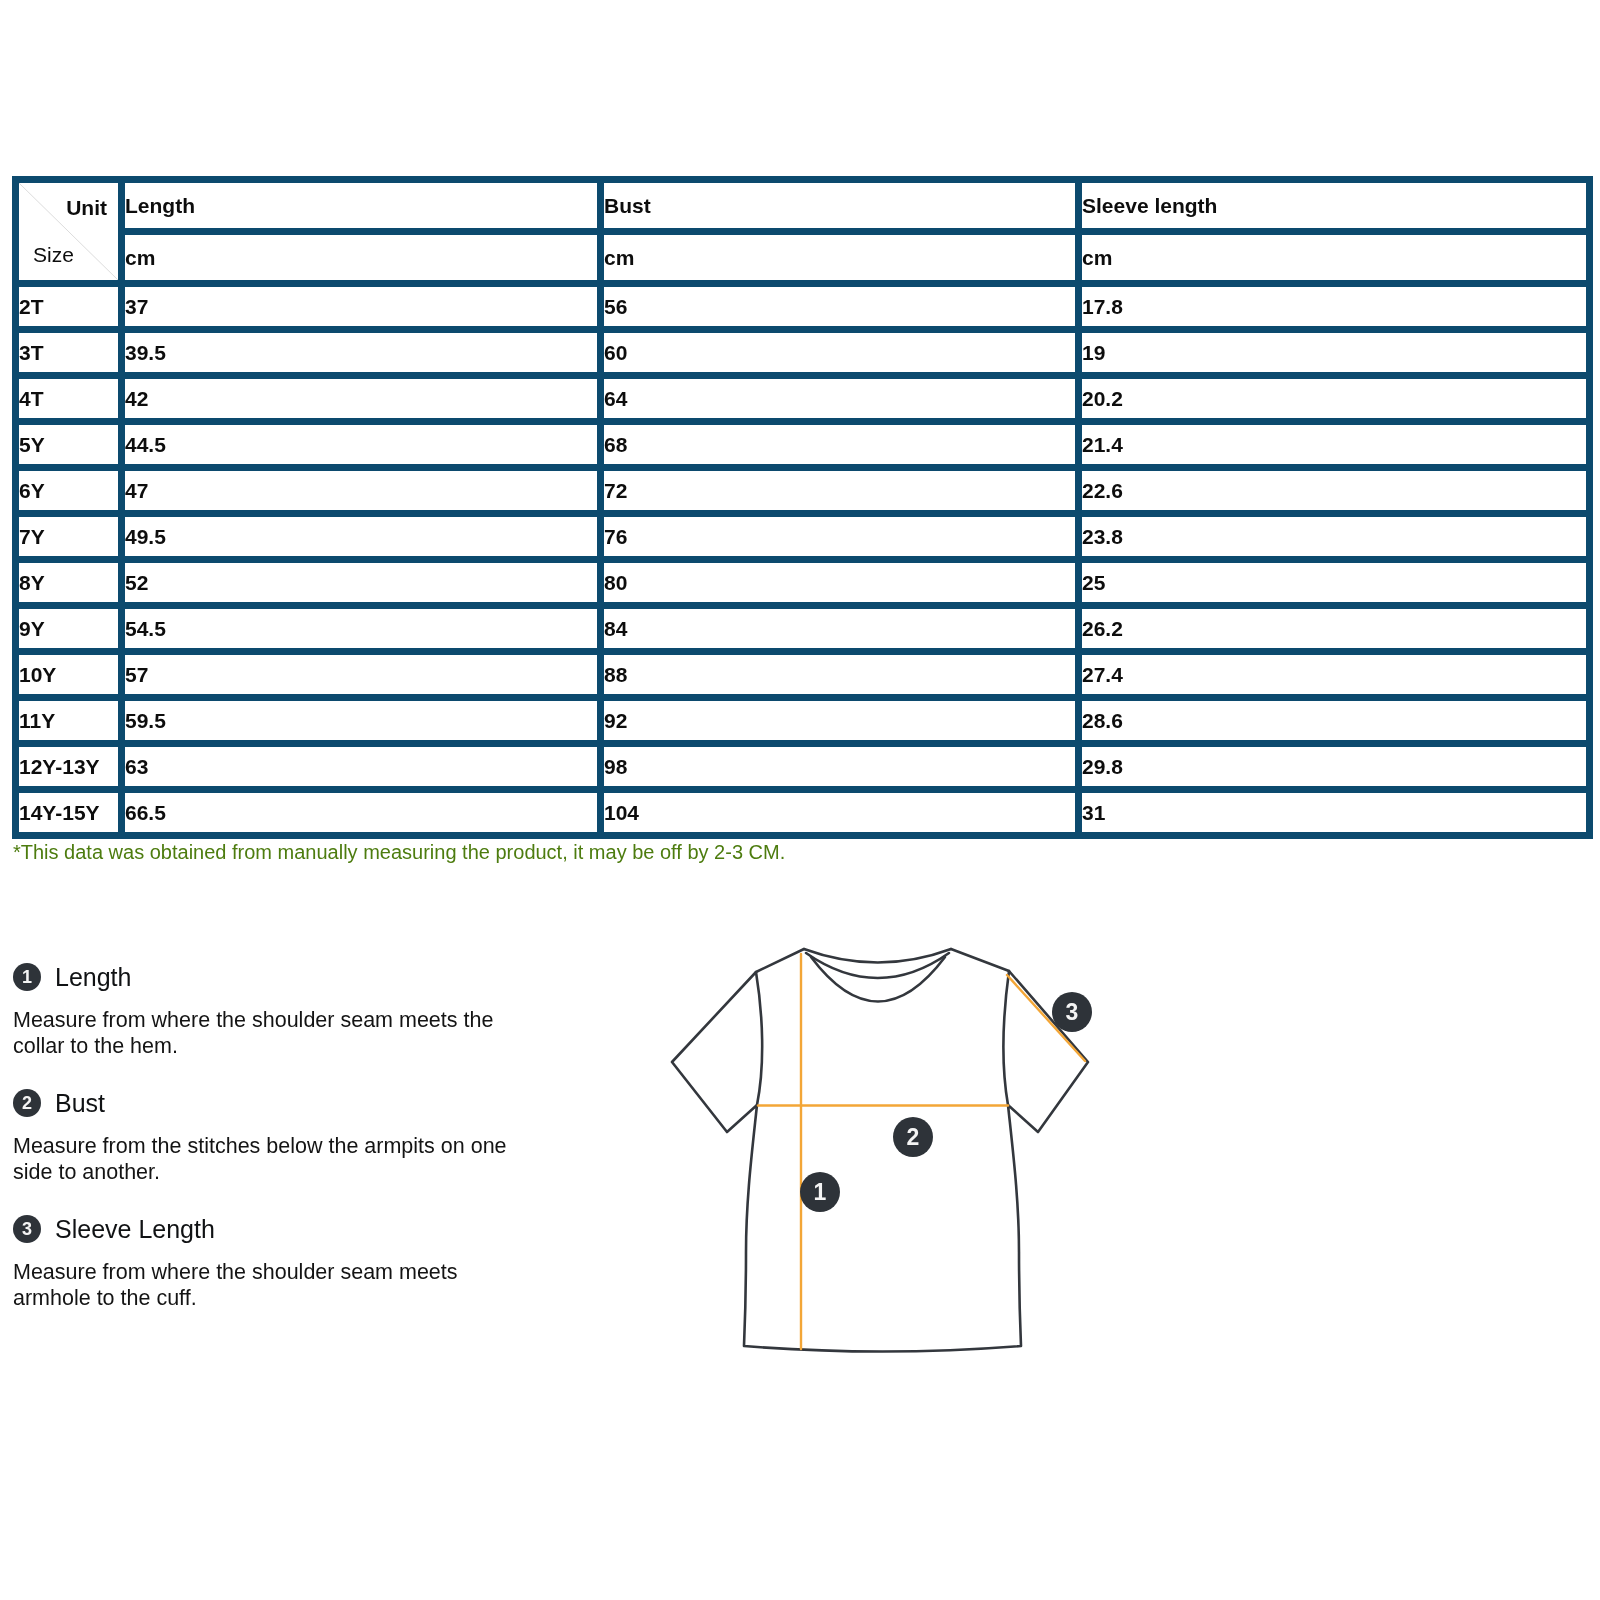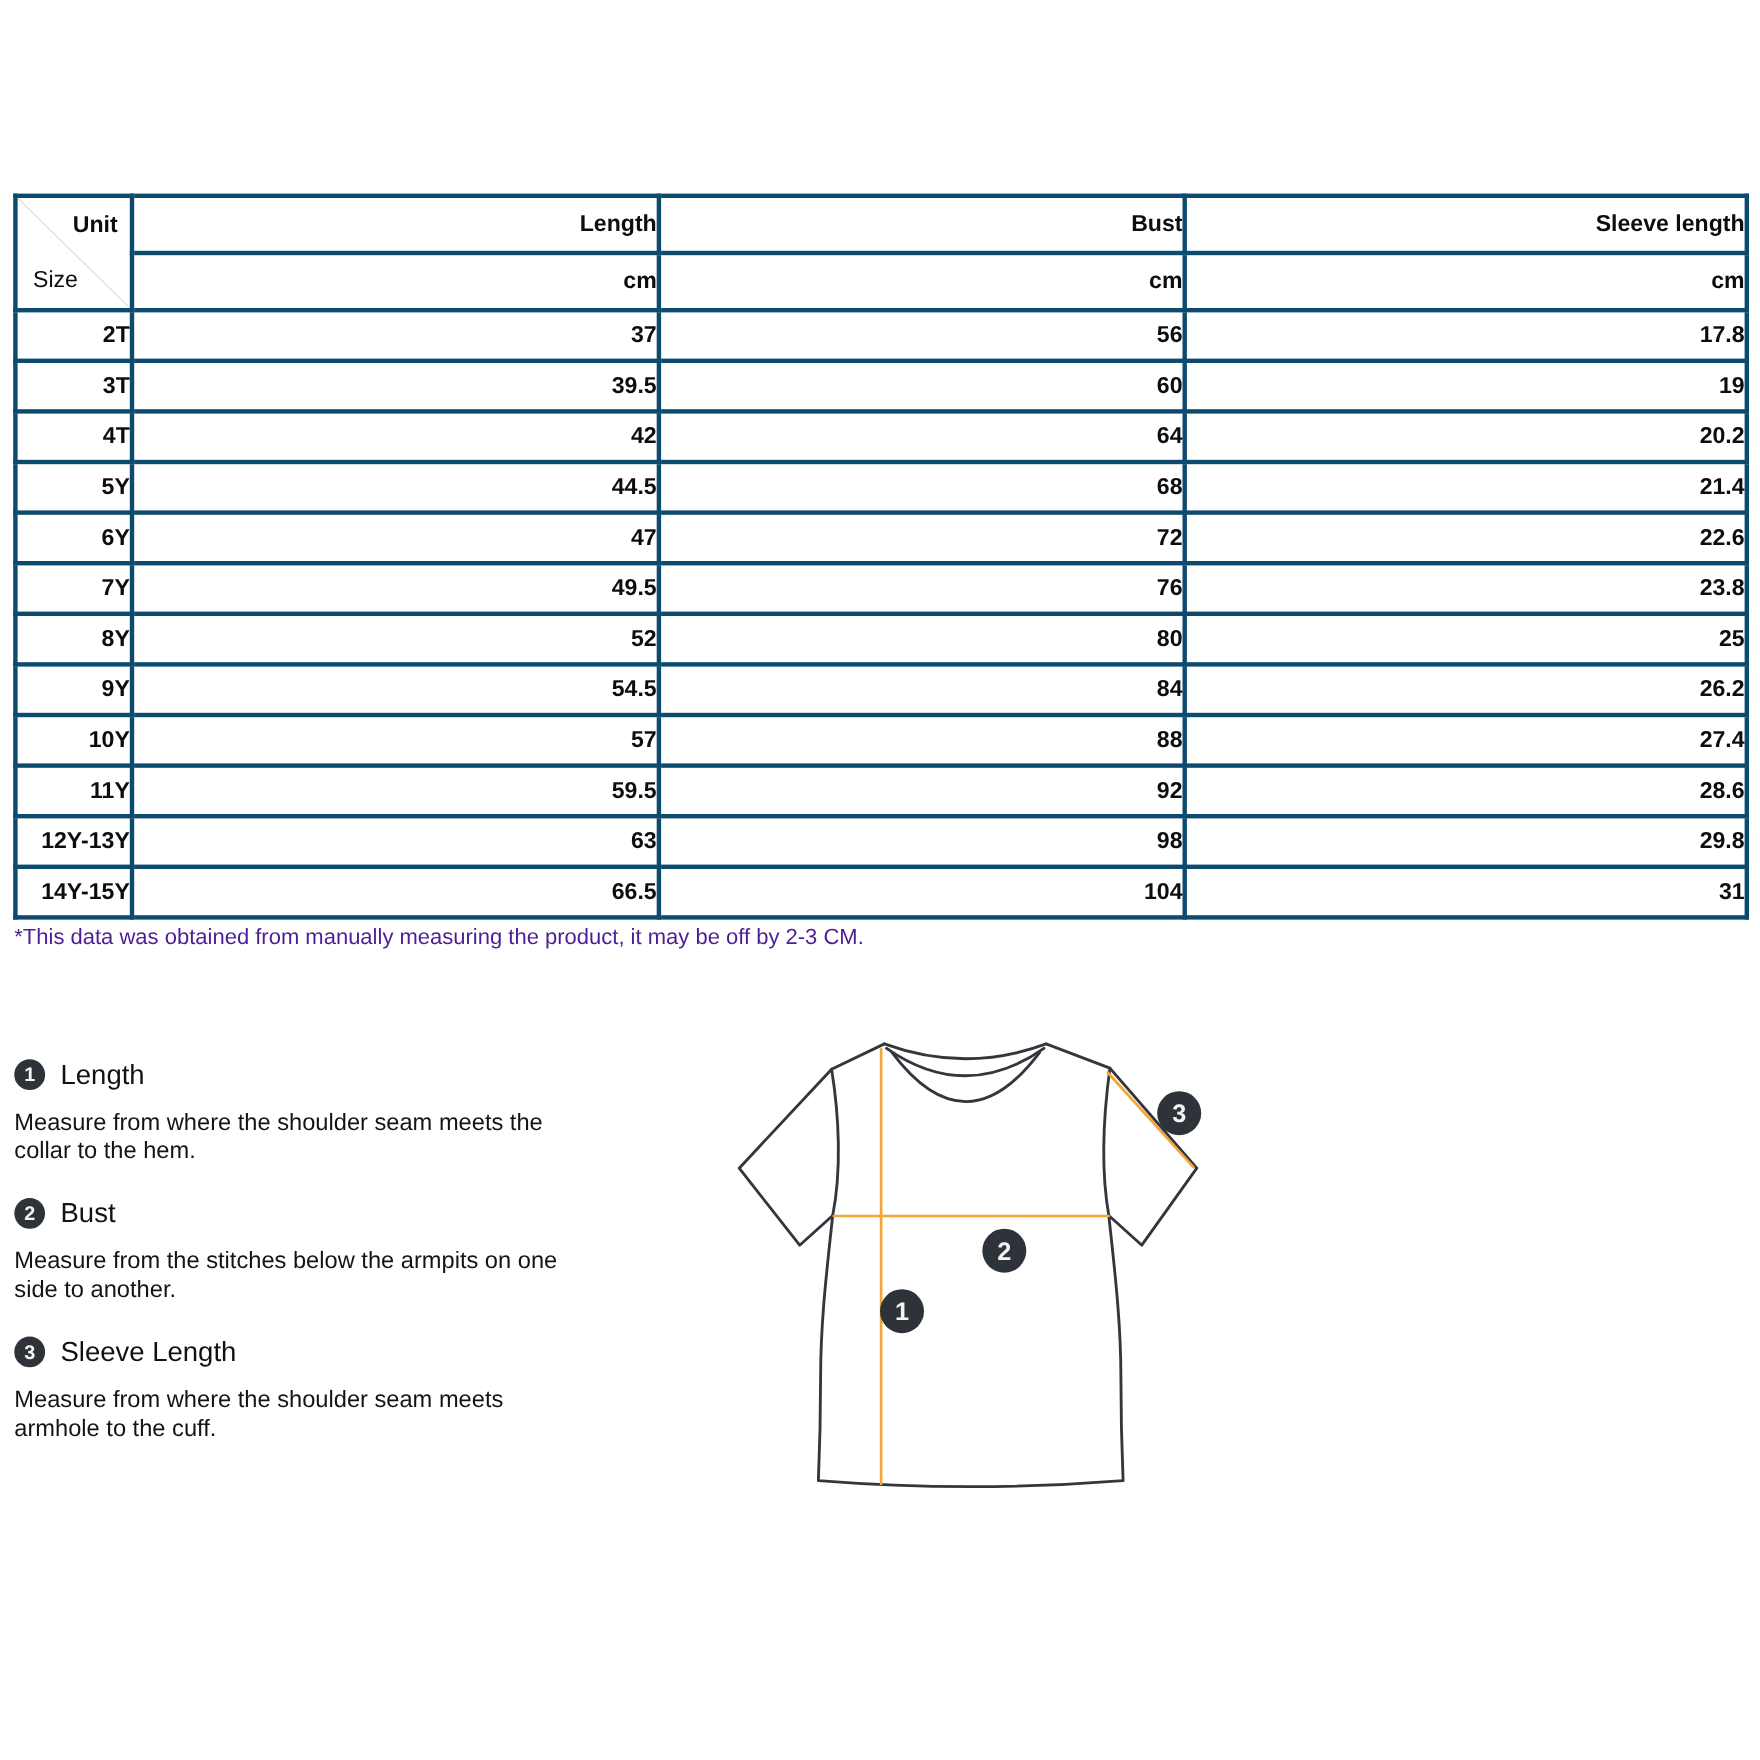--- a/index.html
+++ b/index.html
@@ -12,37 +12,37 @@
   }
   .page{position:relative;width:1600px;height:1600px;}
 
   
   table.size-chart{
     position:absolute;left:12px;top:176px;width:1574px;
     border-collapse:collapse;table-layout:fixed;
     font-size:21px;font-weight:700;color:#0d0d0d;
   }
   table.size-chart th, table.size-chart td{
-    border:4px solid #0c4a6e;
-    text-align:right;vertical-align:middle;
+    border:7px solid #0c4a6e;
+    text-align:left;vertical-align:middle;
     padding:0;
   }
   table.size-chart thead tr{height:52px;}
   table.size-chart tbody tr{height:46px;}
   td.corner{
     position:relative;overflow:hidden;
   }
   td.corner svg.diag{position:absolute;left:0;top:0;width:100%;height:100%;}
   .corner-unit{position:absolute;top:13px;right:11px;font-weight:700;}
   .corner-size{position:absolute;bottom:13px;left:14px;font-weight:400;}
 
   
   .footnote{
     position:absolute;left:13px;top:841px;
-    font-size:20px;font-weight:400;color:#4c1d95;
+    font-size:20px;font-weight:400;color:#4d7c0f;
   }
 
   
   .howto-heading{
     position:absolute;left:13px;top:891px;
     font-size:31px;font-weight:400;color:#0f0f0f;line-height:36px;
   }
   .measure-items{
     position:absolute;left:13px;top:963px;width:575px;
   }

